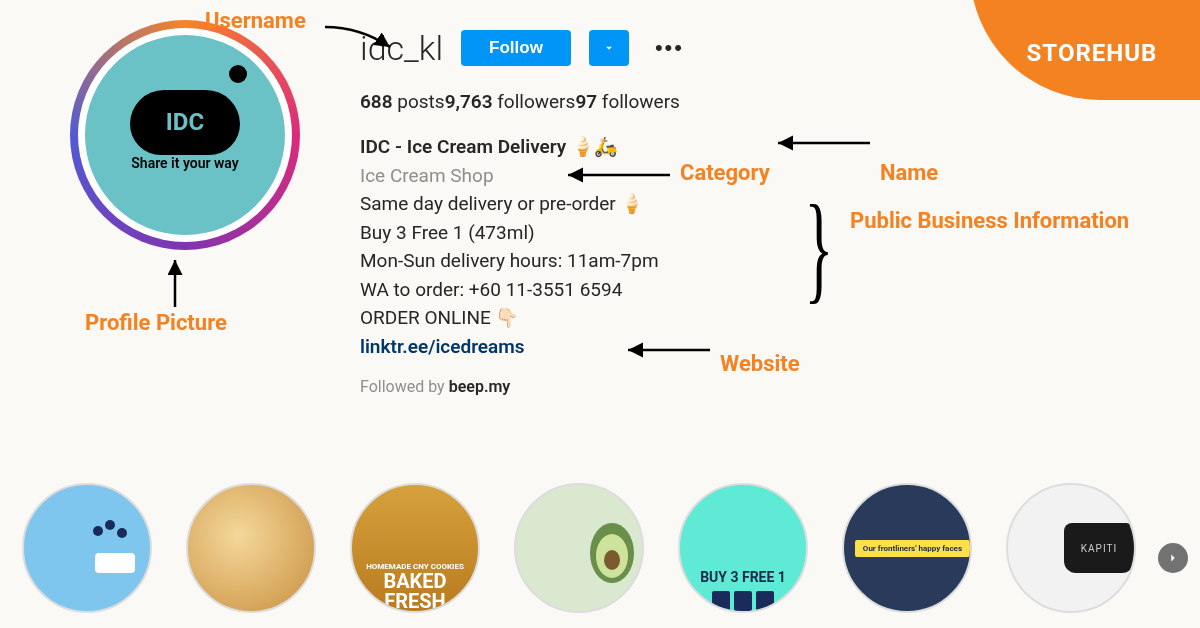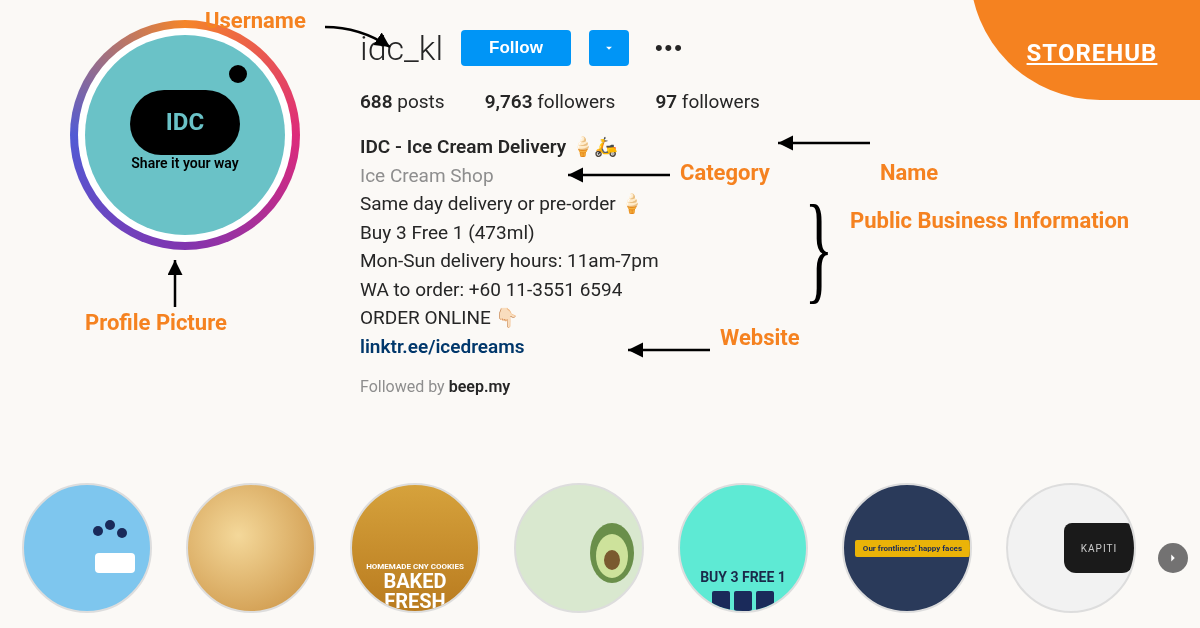--- a/index.html
+++ b/index.html
@@ -25,21 +25,20 @@
     align-items: center;
     justify-content: center;
     padding-top: 20px;
   }
   .corner-brand span {
     color: #fff;
     font-weight: 700;
     font-size: 24px;
     letter-spacing: 1px;
     transform: translate(-8px, 8px);
-    text-decoration: underline;
   }
 
   
   .profile-row {
     display: flex;
     padding: 20px 40px 0 70px;
     gap: 60px;
   }
 
   .avatar-wrap {
@@ -152,21 +151,20 @@
     border: none;
     font-size: 22px;
     color: #262626;
     cursor: pointer;
     letter-spacing: 2px;
     padding: 4px 8px;
   }
 
   .stats-row {
     display: flex;
-    gap: 40px;
     font-size: 19px;
     color: #262626;
     margin-bottom: 20px;
   }
   .stats-row b { font-weight: 600; }
 
   .bio { font-size: 19px; color: #262626; line-height: 1.5; }
   .bio .name { font-weight: 600; }
   .bio .category { color: #8e8e8e; }
   .bio .link { color: #00376b; font-weight: 600; }
@@ -334,21 +332,21 @@
       <marker id="ah4" markerWidth="8" markerHeight="8" refX="6" refY="3" orient="auto">
         <path d="M0,0 L6,3 L0,6 Z" fill="#000"></path>
       </marker>
     </defs>
   <path d="M110,12 L8,12" stroke="#000" stroke-width="2.5" fill="none" marker-end="url(#ah4)"></path>
 </svg>
 
 <div class="brace" style="top:200px; left:790px;">}</div>
 <div class="annot" style="top:208px; left:850px; line-height:1.2;">Public Business Information</div>
 
-<div class="annot" style="top:325px; left:720px;">Website</div>
+<div class="annot" style="top:351px; left:720px;">Website</div>
 <svg class="arrow" style="top:338px; left:620px; width:95px; height:25px;">
   <defs>
       <marker id="ah5" markerWidth="8" markerHeight="8" refX="6" refY="3" orient="auto">
         <path d="M0,0 L6,3 L0,6 Z" fill="#000"></path>
       </marker>
     </defs>
   <path d="M90,12 L8,12" stroke="#000" stroke-width="2.5" fill="none" marker-end="url(#ah5)"></path>
 </svg>
 
 <div class="highlights">
@@ -374,21 +372,21 @@
   </div>
   <div class="hl hl5">
     <span>BUY 3 FREE 1</span>
     <div style="display:flex; gap:4px; margin-top:6px;">
       <div style="width:18px;height:20px;background:#1a2a5a;border-radius:2px;"></div>
       <div style="width:18px;height:20px;background:#1a2a5a;border-radius:2px;"></div>
       <div style="width:18px;height:20px;background:#1a2a5a;border-radius:2px;"></div>
     </div>
   </div>
   <div class="hl hl6">
-    <div style="background:#eab308; padding:4px 8px; font-size:8px; font-weight:700; color:#1a2a5a; border-radius:2px;">Our frontliners' happy faces</div>
+    <div style="background:#fde047; padding:4px 8px; font-size:8px; font-weight:700; color:#1a2a5a; border-radius:2px;">Our frontliners' happy faces</div>
   </div>
   <div class="hl hl7">
     <div style="width:70px;height:50px;background:#1a1a1a;border-radius:8px 8px 12px 12px;display:flex;align-items:center;justify-content:center;">
       <span style="color:#ccc;font-size:10px;letter-spacing:1px;">KAPITI</span>
     </div>
   </div>
 </div>
 
 <div class="hl-more">
   <svg viewBox="0 0 24 24">

